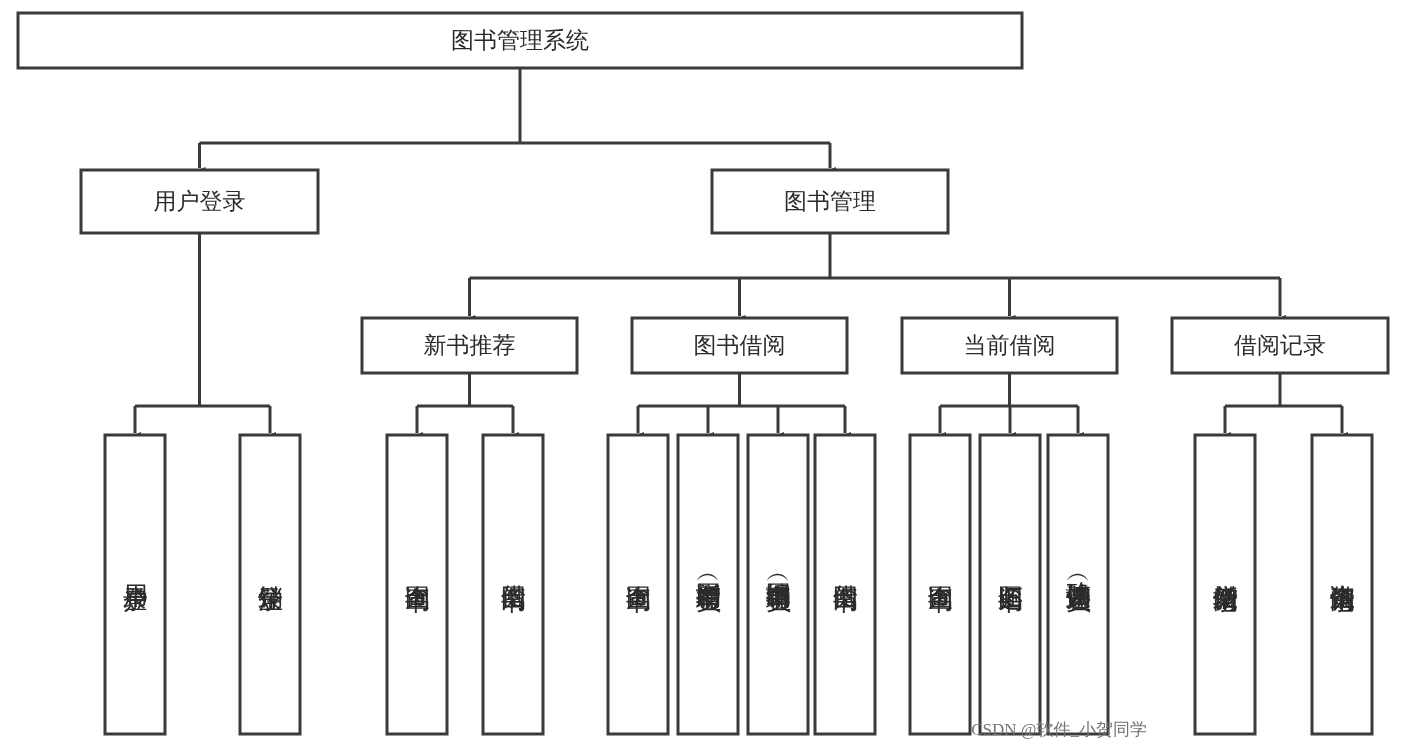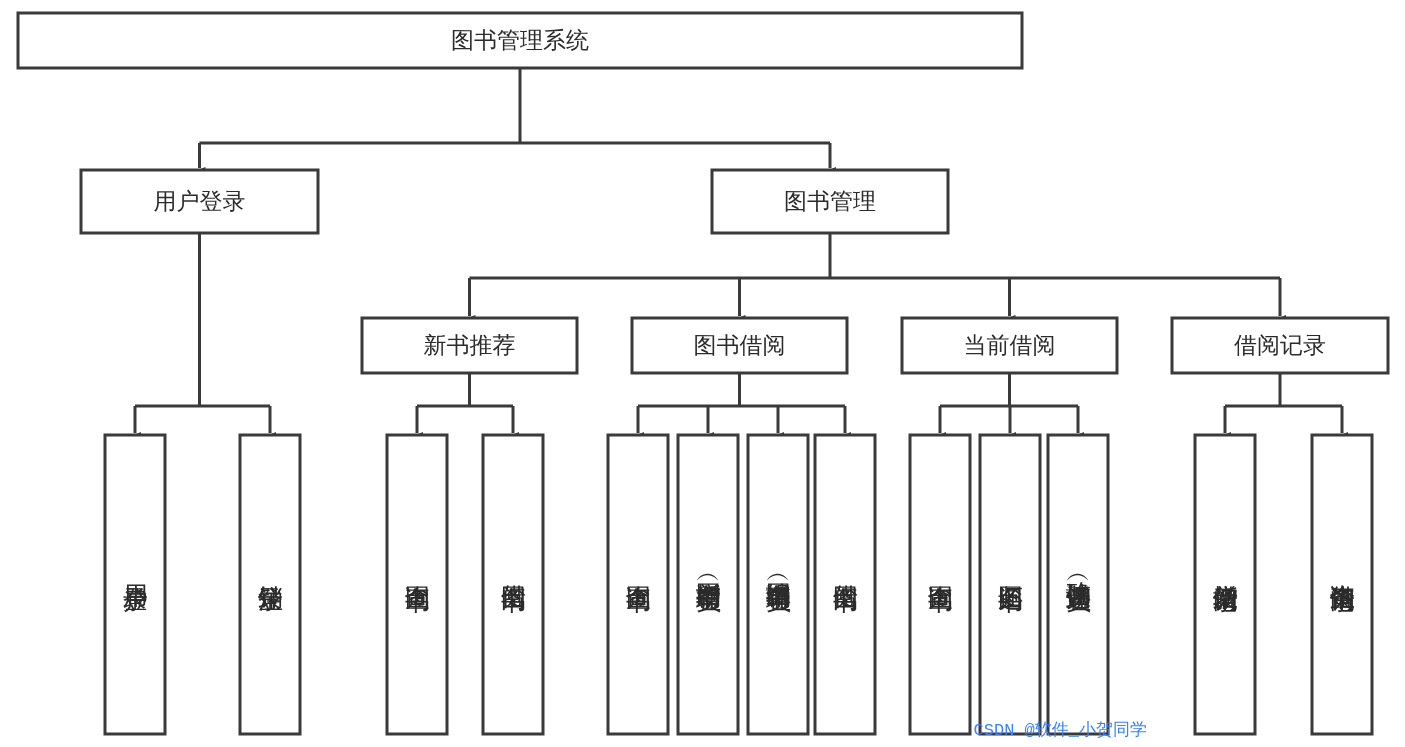--- a/index.html
+++ b/index.html
@@ -10,22 +10,22 @@
   .node-rect{fill:#ffffff;stroke:#3a3a3a;stroke-width:3;}
   .edge{stroke:#3a3a3a;stroke-width:3;fill:none;stroke-linecap:butt;}
   .node-label{fill:#2b2b2b;font-family:"DejaVu Sans","Liberation Sans",sans-serif;
               font-size:23px;text-anchor:middle;dominant-baseline:middle;}
   .leaf-label-box{position:absolute;display:flex;align-items:flex-start;
                   justify-content:center;pointer-events:none;}
   .leaf-label{writing-mode:vertical-rl;text-orientation:upright;
               font-family:"DejaVu Sans","Liberation Sans",sans-serif;
               font-size:25px;color:#2b2b2b;line-height:1.04;letter-spacing:1px;
               white-space:nowrap;}
-  #watermark{position:absolute;right:8px;bottom:6px;color:#3b82f6;font-size:17px;
-             font-family:Liberation Mono, monospace;white-space:nowrap;}
+  #watermark{position:absolute;right:8px;bottom:6px;color:#737373;font-size:17px;
+             font-family:Liberation Serif, serif;white-space:nowrap;}
 </style>
 </head>
 <body>
 
 <div id="diagram-root">
 
   <svg id="tree" viewBox="0 0 1405 747" xmlns="http://www.w3.org/2000/svg">
     <defs>
       <marker id="arrow" markerWidth="10" markerHeight="12" refX="1" refY="6" orient="auto" markerUnits="userSpaceOnUse">
         <path d="M0,0 L10,0 L5,12 Z" fill="#3a3a3a"></path>

